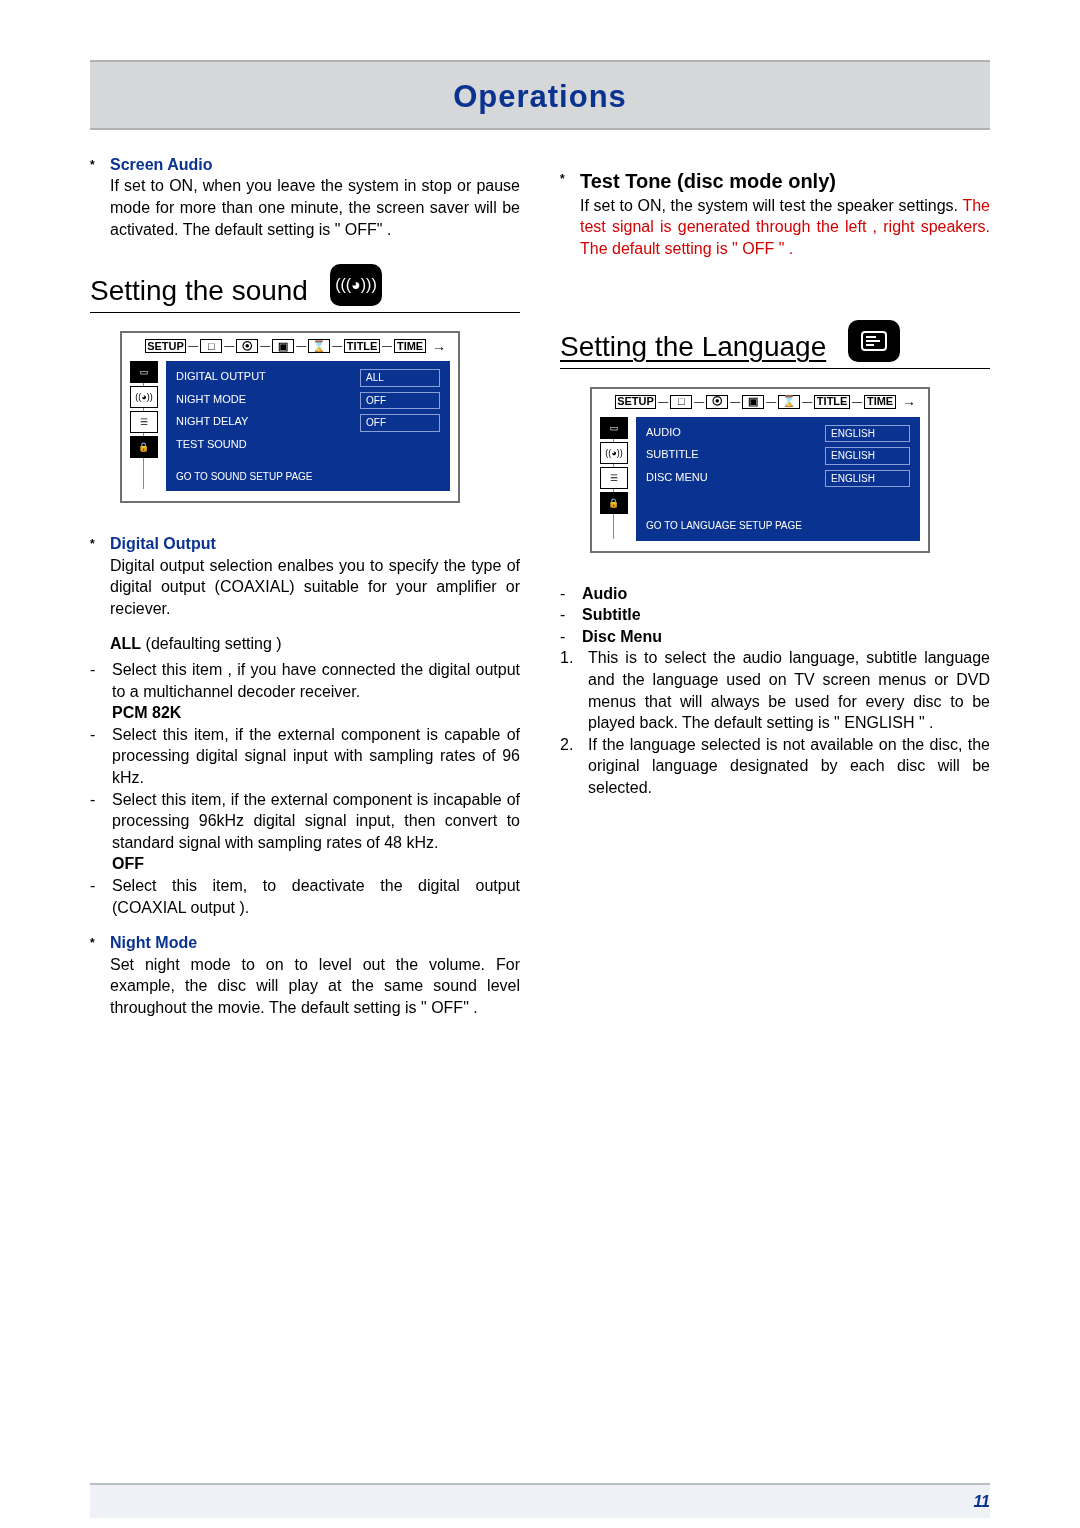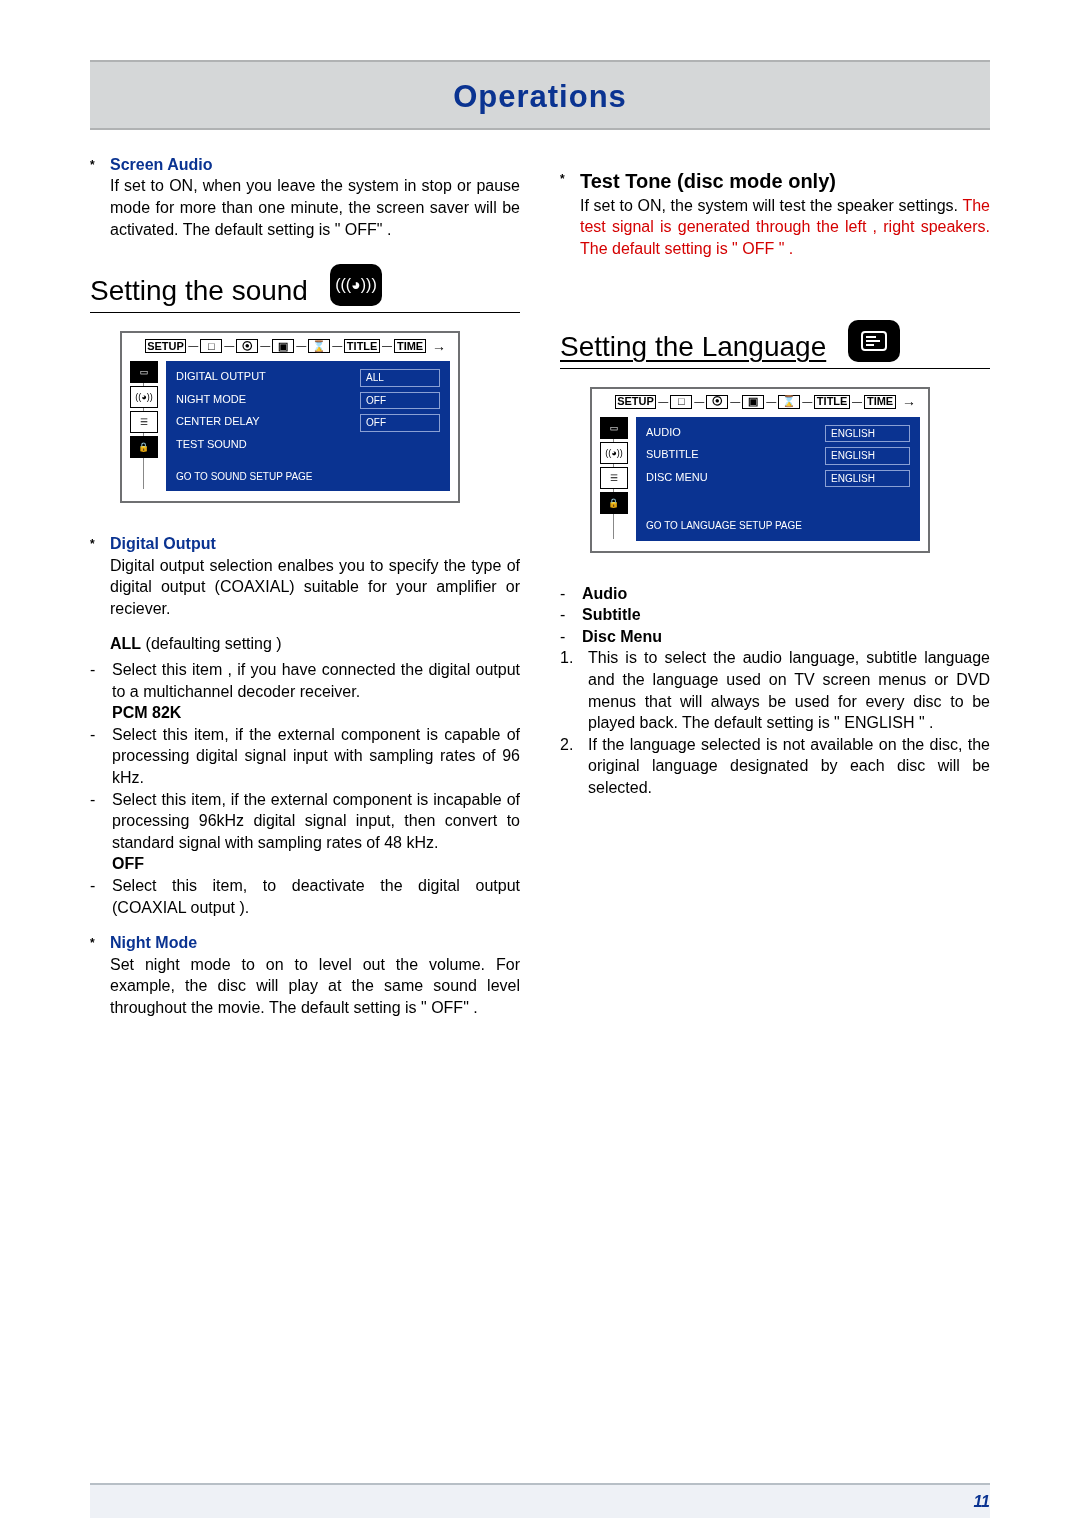--- a/index.html
+++ b/index.html
@@ -201,21 +201,21 @@
             <div class="side-icon">((◕))</div>
             <div class="side-icon">☰</div>
             <div class="side-icon dark">🔒</div>
           </div>
           <div class="osd-main">
             <div class="osd-grid">
               <div>DIGITAL OUTPUT</div>
               <div class="val-box">ALL</div>
               <div>NIGHT MODE</div>
               <div class="val-box">OFF</div>
-              <div>CENTER DELAY</div>
+              <div>NIGHT DELAY</div>
               <div class="val-box">OFF</div>
               <div>TEST SOUND</div>
               <div></div>
             </div>
             <div class="osd-footer">GO TO SOUND SETUP PAGE</div>
           </div>
         </div>
       </div>
 
       <div class="star-item">

